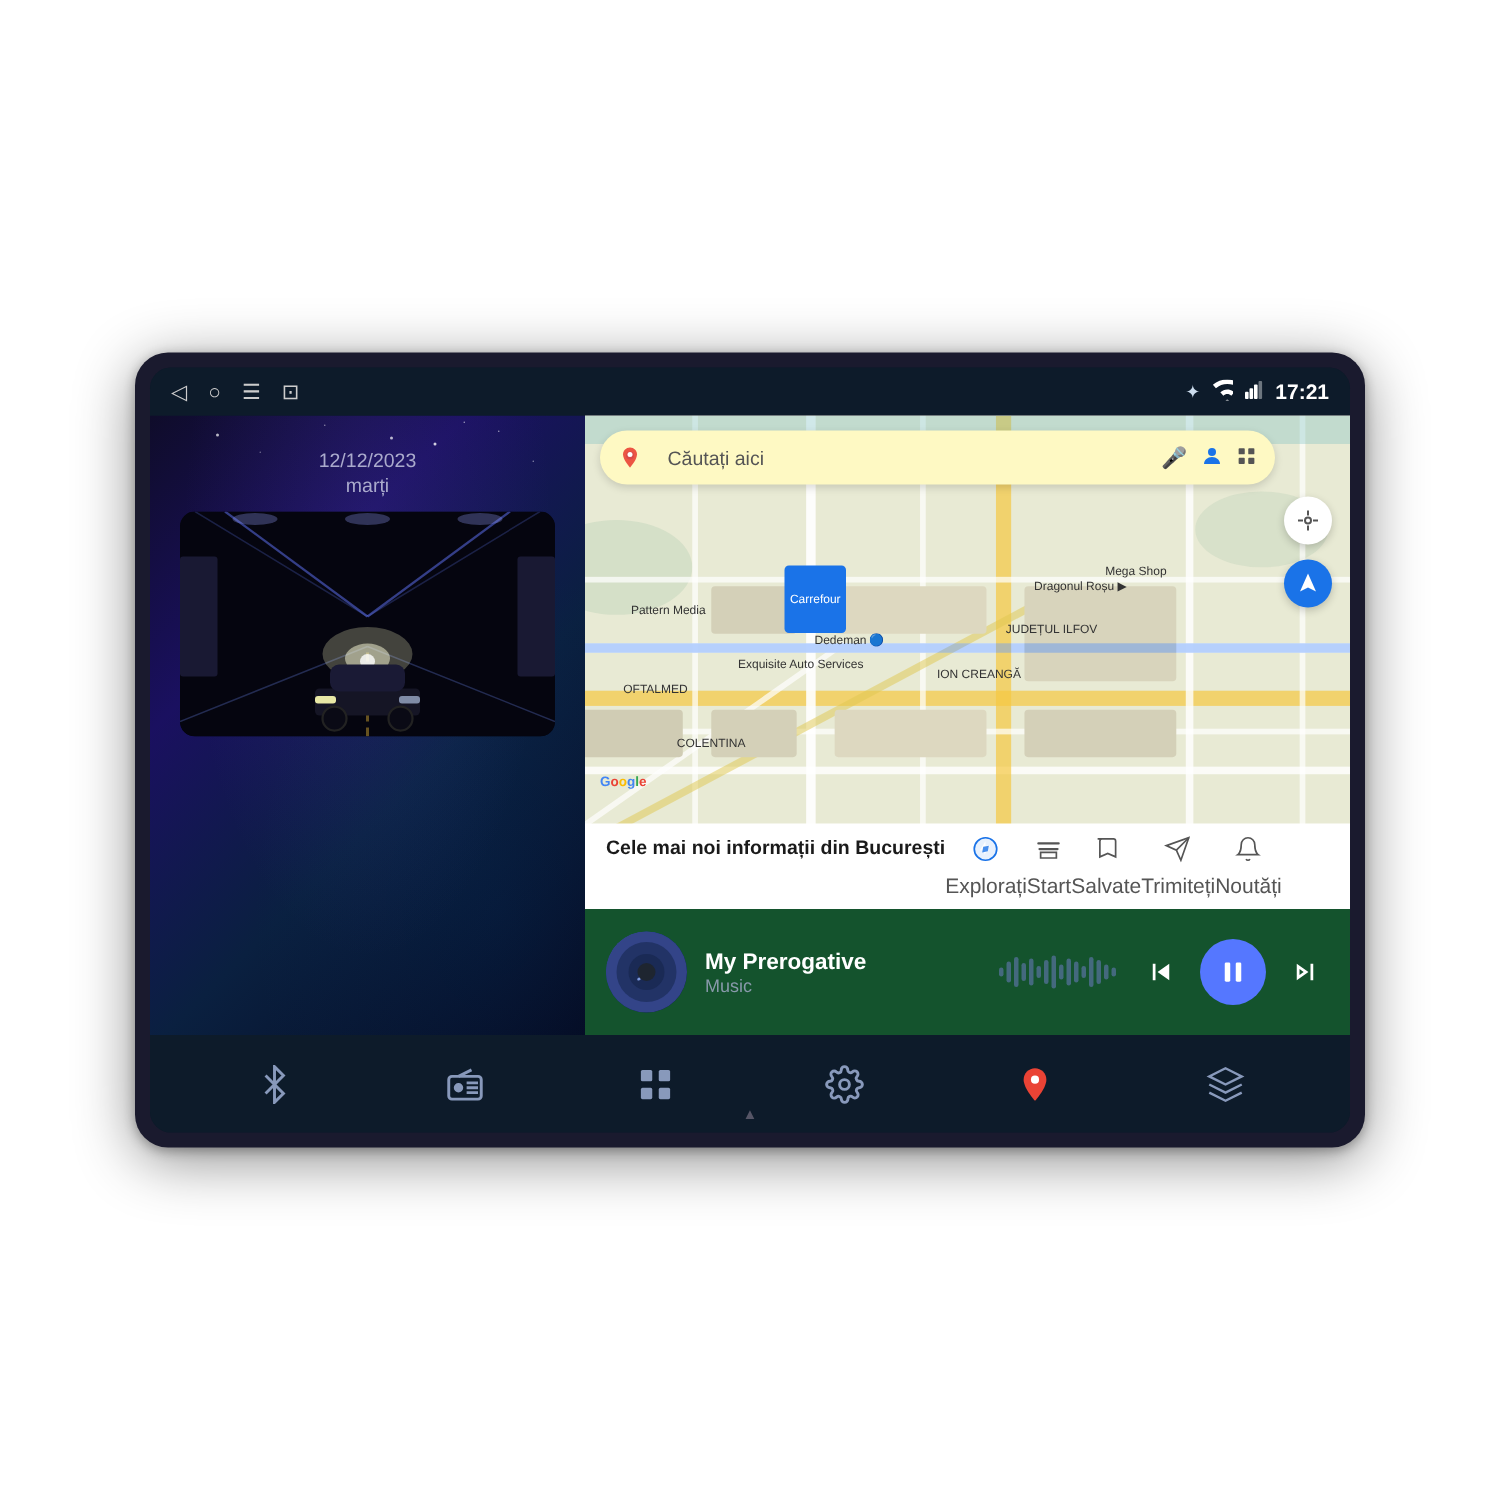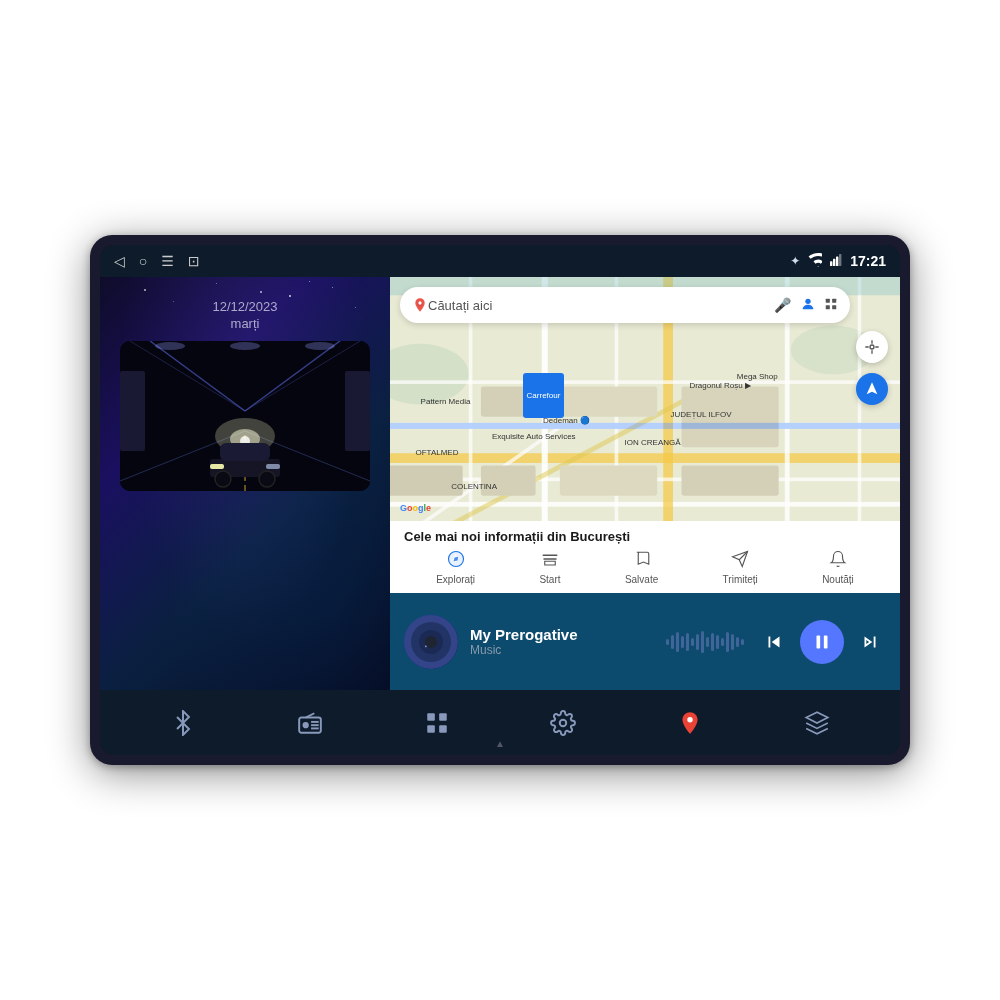--- a/index.html
+++ b/index.html
@@ -176,26 +176,26 @@
       background: #e8ead4;
     }
 
     
     .map-search {
       position: absolute;
       top: 10px;
       left: 10px;
       right: 50px;
       height: 36px;
-      background: #ffffff;
+      background: #fef9c3;
       border-radius: 22px;
       display: flex;
       align-items: center;
       padding: 0 12px;
-      gap: 0;
+      gap: 17px;
       box-shadow: 0 2px 6px rgba(0,0,0,0.15);
       z-index: 10;
     }
 
     .map-search-text {
       flex: 1;
       font-size: 13px;
       color: #555;
     }
 
@@ -234,21 +234,21 @@
 
     
     .nav-info {
       position: absolute;
       bottom: 0;
       left: 0;
       right: 0;
       background: white;
       padding: 8px 14px;
       display: flex;
-      flex-direction: column;
+      flex-direction: row;
     }
 
     .nav-info-title {
       font-size: 13px;
       font-weight: 600;
       color: #1a1a1a;
       margin-bottom: 6px;
     }
 
     .nav-tabs {
@@ -263,28 +263,28 @@
       gap: 2px;
       cursor: pointer;
     }
 
     .nav-tab-icon {
       font-size: 16px;
       color: #1a73e8;
     }
 
     .nav-tab-label {
-      font-size: 10px;
+      font-size: 14px;
       color: #555;
     }
 
     
     .music-player {
-      height: 97px;
-      background: #0c4a6e;
+      height: 84px;
+      background: #14532d;
       display: flex;
       align-items: center;
       padding: 0 14px;
       gap: 12px;
       flex-shrink: 0;
     }
 
     .music-album-art {
       width: 54px;
       height: 54px;

